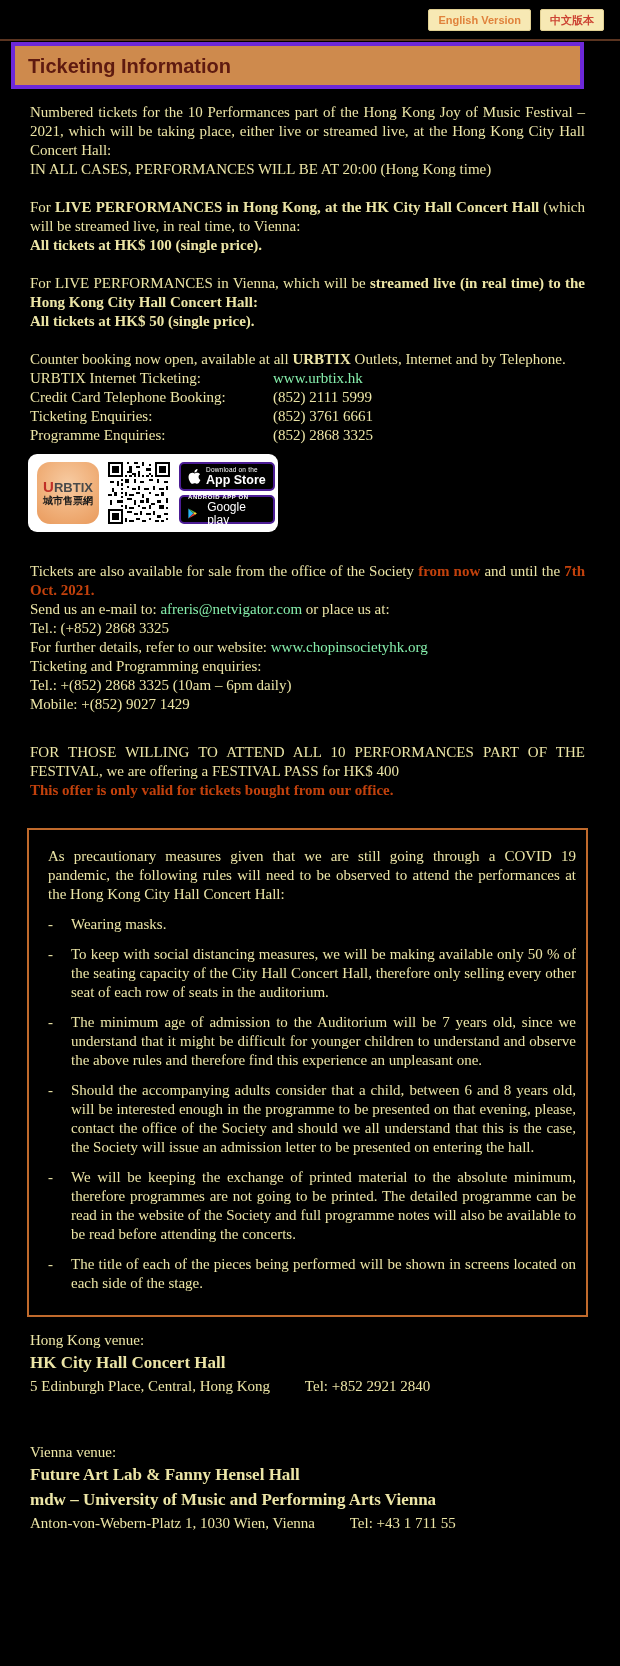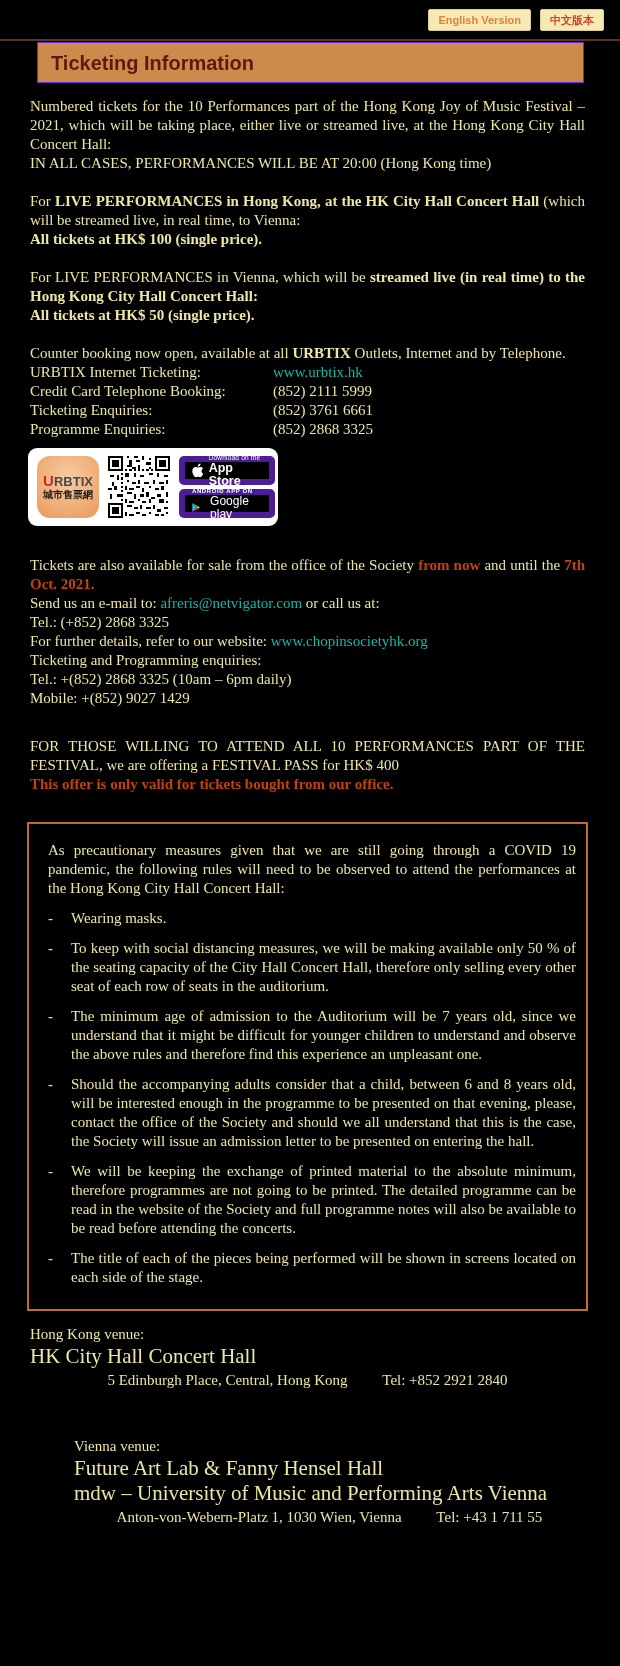--- a/index.html
+++ b/index.html
@@ -16,71 +16,71 @@
   .lang-row { display: flex; justify-content: flex-end; gap: 9px; padding: 9px 16px 0 0; height: 31px; }
   .lang-btn {
     background: #f7e9b4; border: 1px solid #e0cf92; border-radius: 2px;
     font-family: "Liberation Sans", sans-serif; font-size: 11px; font-weight: bold;
     padding: 3px 9px; line-height: 13px; cursor: pointer;
   }
   .lang-btn.en { color: #e0823c; }
   .lang-btn.cn { color: #cc4433; }
   .top-rule { height: 2px; background: #5a3420; margin-top: 8px; }
   
-  .title-bar { margin: 1px 36px 0 37px; background: #ce8a4d; border: 1px solid #6d28d9; padding: 8px 13px 7px 13px; }
+  .title-bar { margin: 1px 36px 0 11px; background: #ce8a4d; border: 4px solid #6d28d9; padding: 8px 13px 7px 13px; }
   .title-bar h1 {
     margin: 0; font-family: "Liberation Sans", sans-serif; font-size: 20px; line-height: 24px;
     font-weight: bold; color: #5e1a10; letter-spacing: 0px;
   }
   .content { margin: 14px 35px 0 30px; }
   .para { margin: 0 0 19px 0; text-align: justify; }
   .para.tight { margin-bottom: 0; }
   b, strong { font-weight: bold; }
   .hl { color: #c2410c; font-weight: bold; }
-  a.link, .link { color: #14b8a6; text-decoration: none; cursor: pointer; }
+  a.link, .link { color: #86efac; text-decoration: none; cursor: pointer; }
   .contact-row { display: flex; }
   .contact-label { width: 243px; flex: none; }
   
   .urbtix-box {
     width: 250px; background: #fff; border-radius: 9px;
     margin: 9px 0 0 -2px; padding: 8px 9px; display: flex; gap: 9px; align-items: center;
   }
   .app-icon {
     width: 62px; height: 62px; flex: none; border-radius: 13px;
     background: radial-gradient(circle at 50% 35%, #f7cba2 0%, #f0b07a 55%, #e99a5c 100%);
     display: flex; flex-direction: column; align-items: center; justify-content: center;
   }
   .app-icon .name { font-family: "Liberation Sans", sans-serif; font-weight: bold; font-size: 13px; line-height: 14px; color: #4a4a4a; }
   .app-icon .name .u { color: #c03028; font-size: 15px; }
   .app-icon .cn { font-family: "Liberation Sans", sans-serif; font-weight: bold; font-size: 10px; line-height: 12px; color: #1a1a1a; }
   .qr { width: 62px; height: 62px; flex: none; background: #fff; }
   .badges { display: flex; flex-direction: column; gap: 4px; flex: none; }
   .badge {
-    width: 96px; height: 29px; background: #000; border: 6px solid #4c1d95; border-radius: 5px;
+    width: 96px; height: 29px; background: #000; border: 2px solid #4c1d95; border-radius: 5px;
     color: #fff; display: flex; align-items: center; padding: 2px 7px; gap: 5px; cursor: pointer;
     font-family: "Liberation Sans", sans-serif;
   }
   .badge .col { display: flex; flex-direction: column; justify-content: center; }
   .badge .small { font-size: 6.5px; line-height: 8px; letter-spacing: 0.2px; }
   .badge .big { font-size: 12.5px; line-height: 13px; font-weight: bold; }
   .badge.gp .small { font-size: 6px; font-weight: bold; letter-spacing: 0.6px; }
   .badge.gp .bigrow { display: flex; align-items: center; gap: 10px; }
   .badge.gp .big { font-weight: normal; font-size: 12px; }
   
   .covid-box { margin: 28px 32px 0 27px; border: 2px solid #c06a2c; padding: 17px 10px 22px 19px; }
   .covid-box .intro { margin: 0; text-align: justify; }
   .bullet { display: flex; margin-top: 11px; }
   .bullet .dash { width: 23px; flex: none; }
   .bullet .btext { flex: 1; text-align: justify; }
   
   .venue { margin-top: 14px; }
-  .venue.vienna { margin-top: 47px; margin-left: 44px; }
+  .venue.vienna { margin-top: 47px; }
   .venue-label { }
-  .venue-name { font-weight: normal; font-size: 21px; line-height: 25px; }
-  .venue-addr { margin-top: 2px; text-align: center; }
+  .venue-name { font-weight: bold; font-size: 17px; line-height: 25px; }
+  .venue-addr { margin-top: 2px; }
   .venue-addr .tel { margin-left: 31px; }
 </style>
 </head>
 <body>
 
 <div class="lang-row">
   <button class="lang-btn en">English Version</button>
   <button class="lang-btn cn">中文版本</button>
 </div>
 
@@ -249,21 +249,21 @@
             </svg>
             <span class="big">Google play</span>
           </span>
         </div>
       </div>
     </div>
   </div>
 
   <p class="para" style="margin-top:30px; margin-bottom:0;">
     <span>Tickets are also available for sale from the office of the Society </span><span class="hl">from now</span><span> and until the </span><span class="hl">7th Oct. 2021.</span><br>
-    <span>Send us an e-mail to: </span><a class="link">afreris@netvigator.com</a><span> or call us at:</span><br>
+    <span>Send us an e-mail to: </span><a class="link">afreris@netvigator.com</a><span> or place us at:</span><br>
     <span>Tel.: (+852) 2868 3325</span><br>
     <span>For further details, refer to our website: </span><a class="link">www.chopinsocietyhk.org</a><br>
     <span>Ticketing and Programming enquiries:</span><br>
     <span>Tel.: +(852) 2868 3325 (10am – 6pm daily)</span><br>
     <span>Mobile: +(852) 9027 1429</span>
   </p>
 
   <p class="para" style="margin-top:29px; margin-bottom:0;">
     <span>FOR THOSE WILLING TO ATTEND ALL 10 PERFORMANCES PART OF THE FESTIVAL, we are offering a FESTIVAL PASS for HK$ 400</span><br>
     <span class="hl">This offer is only valid for tickets bought from our office.</span>

